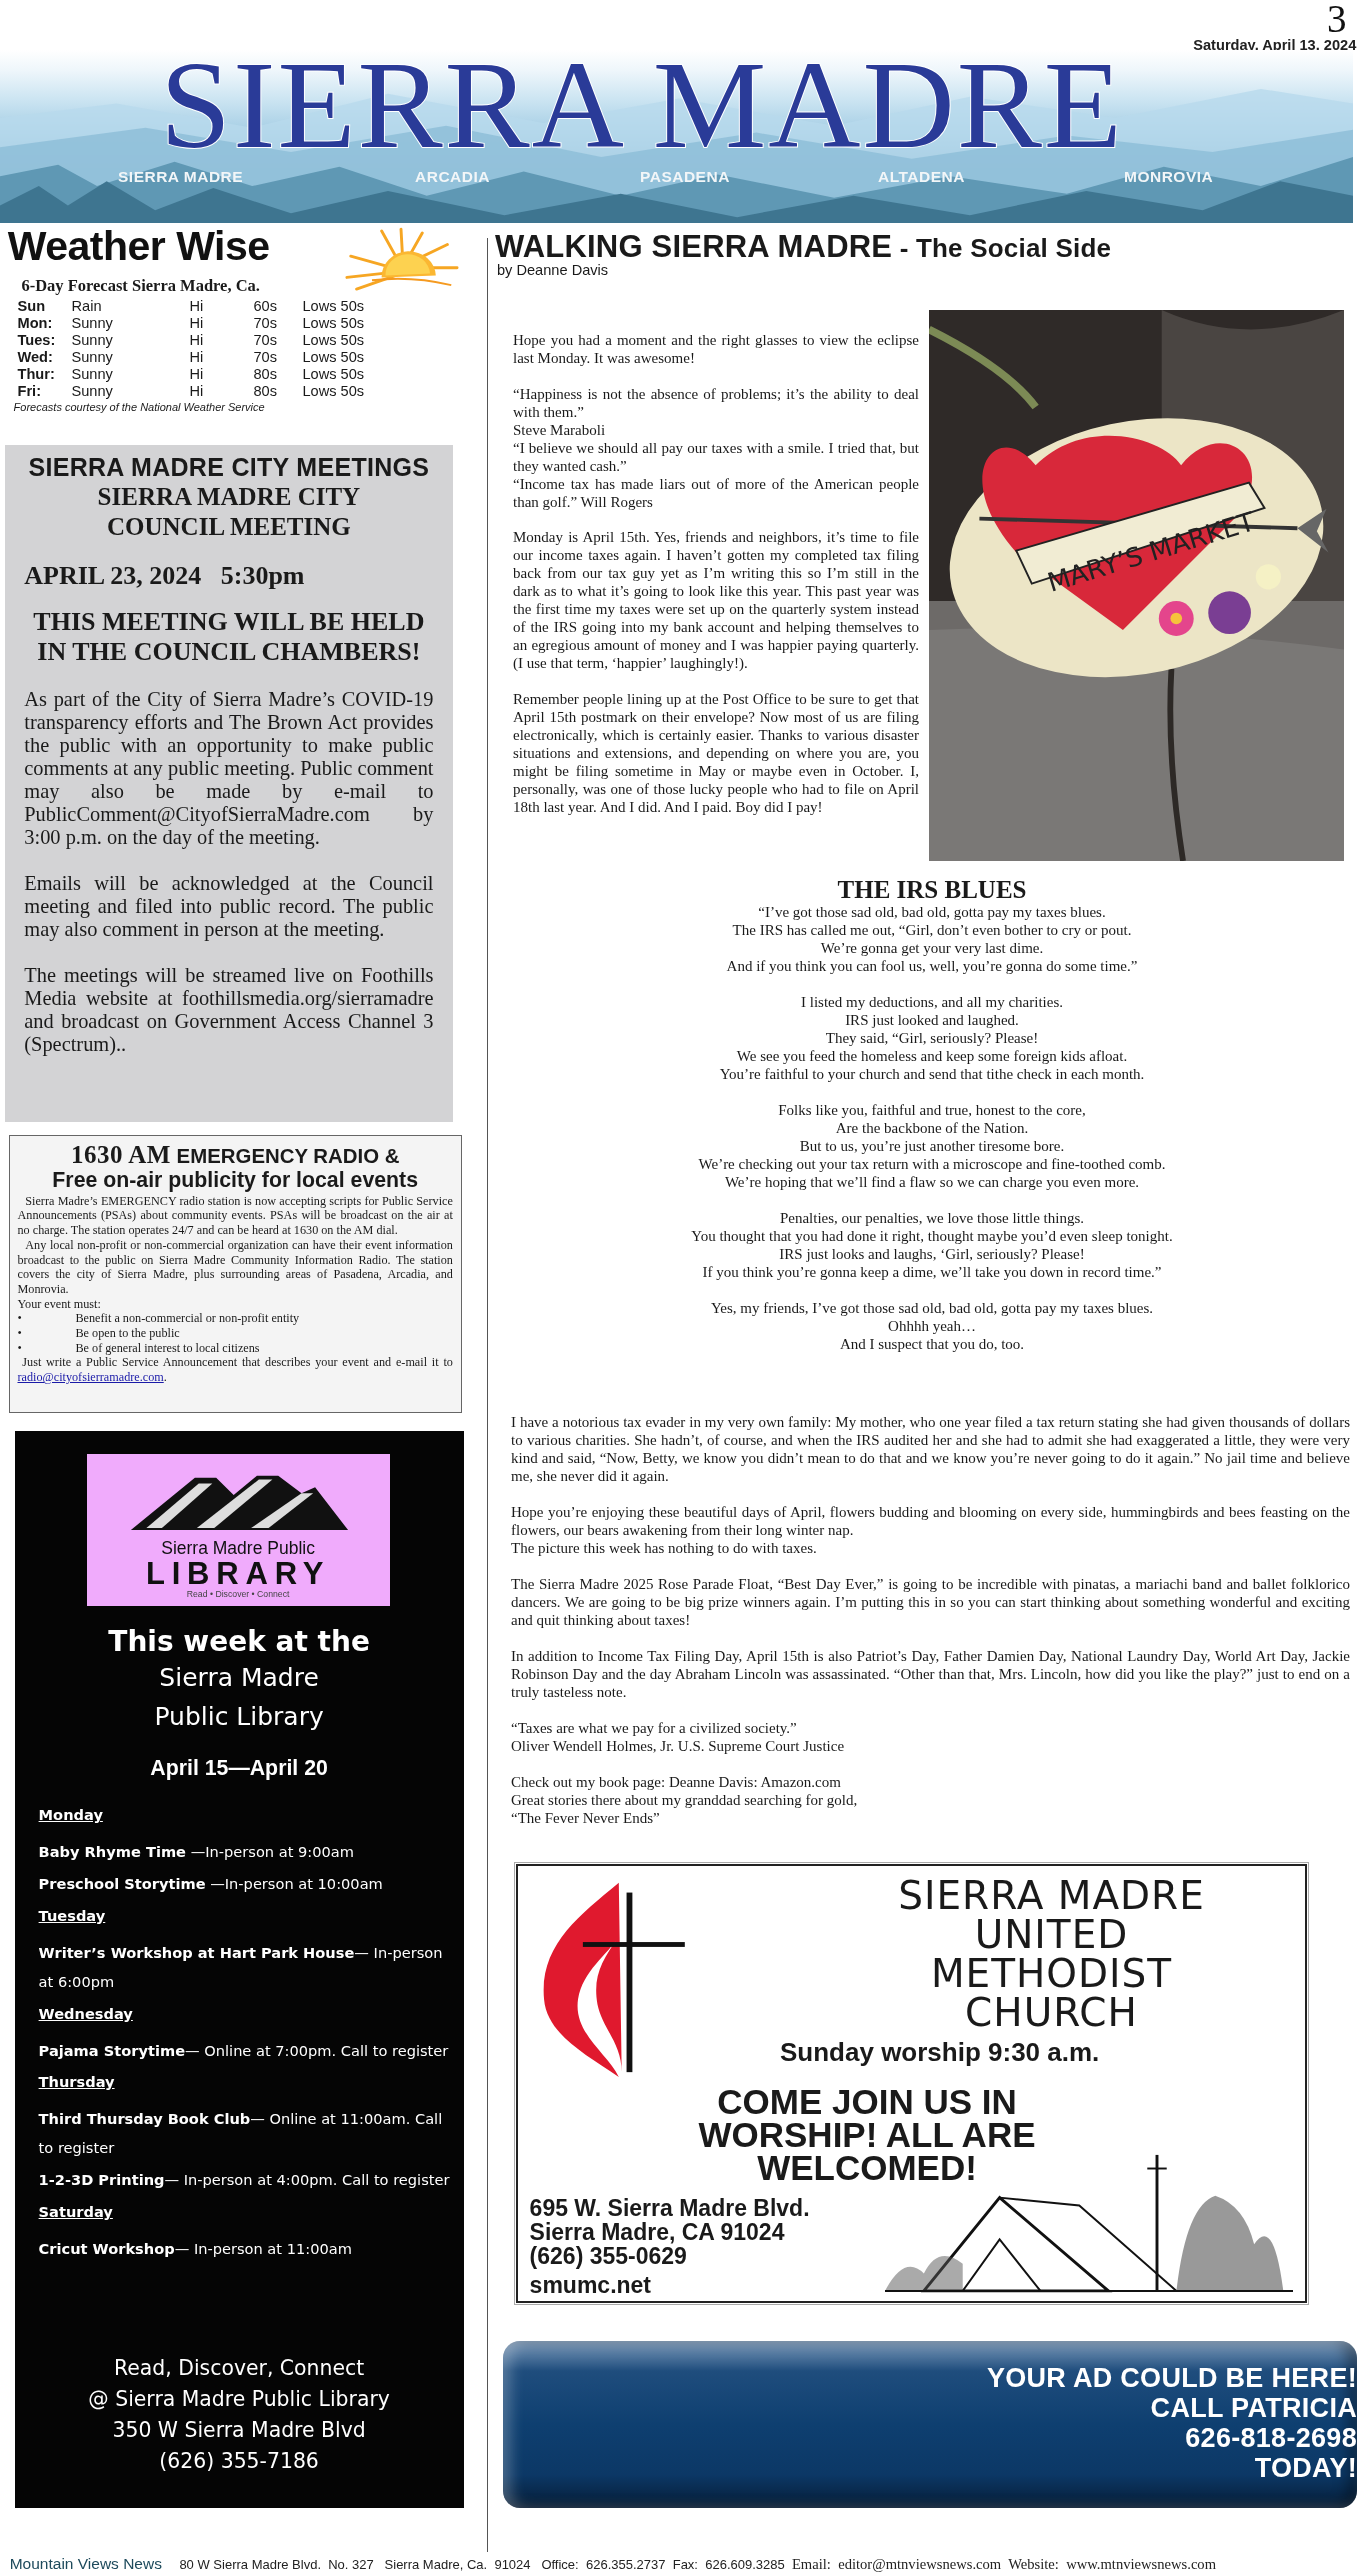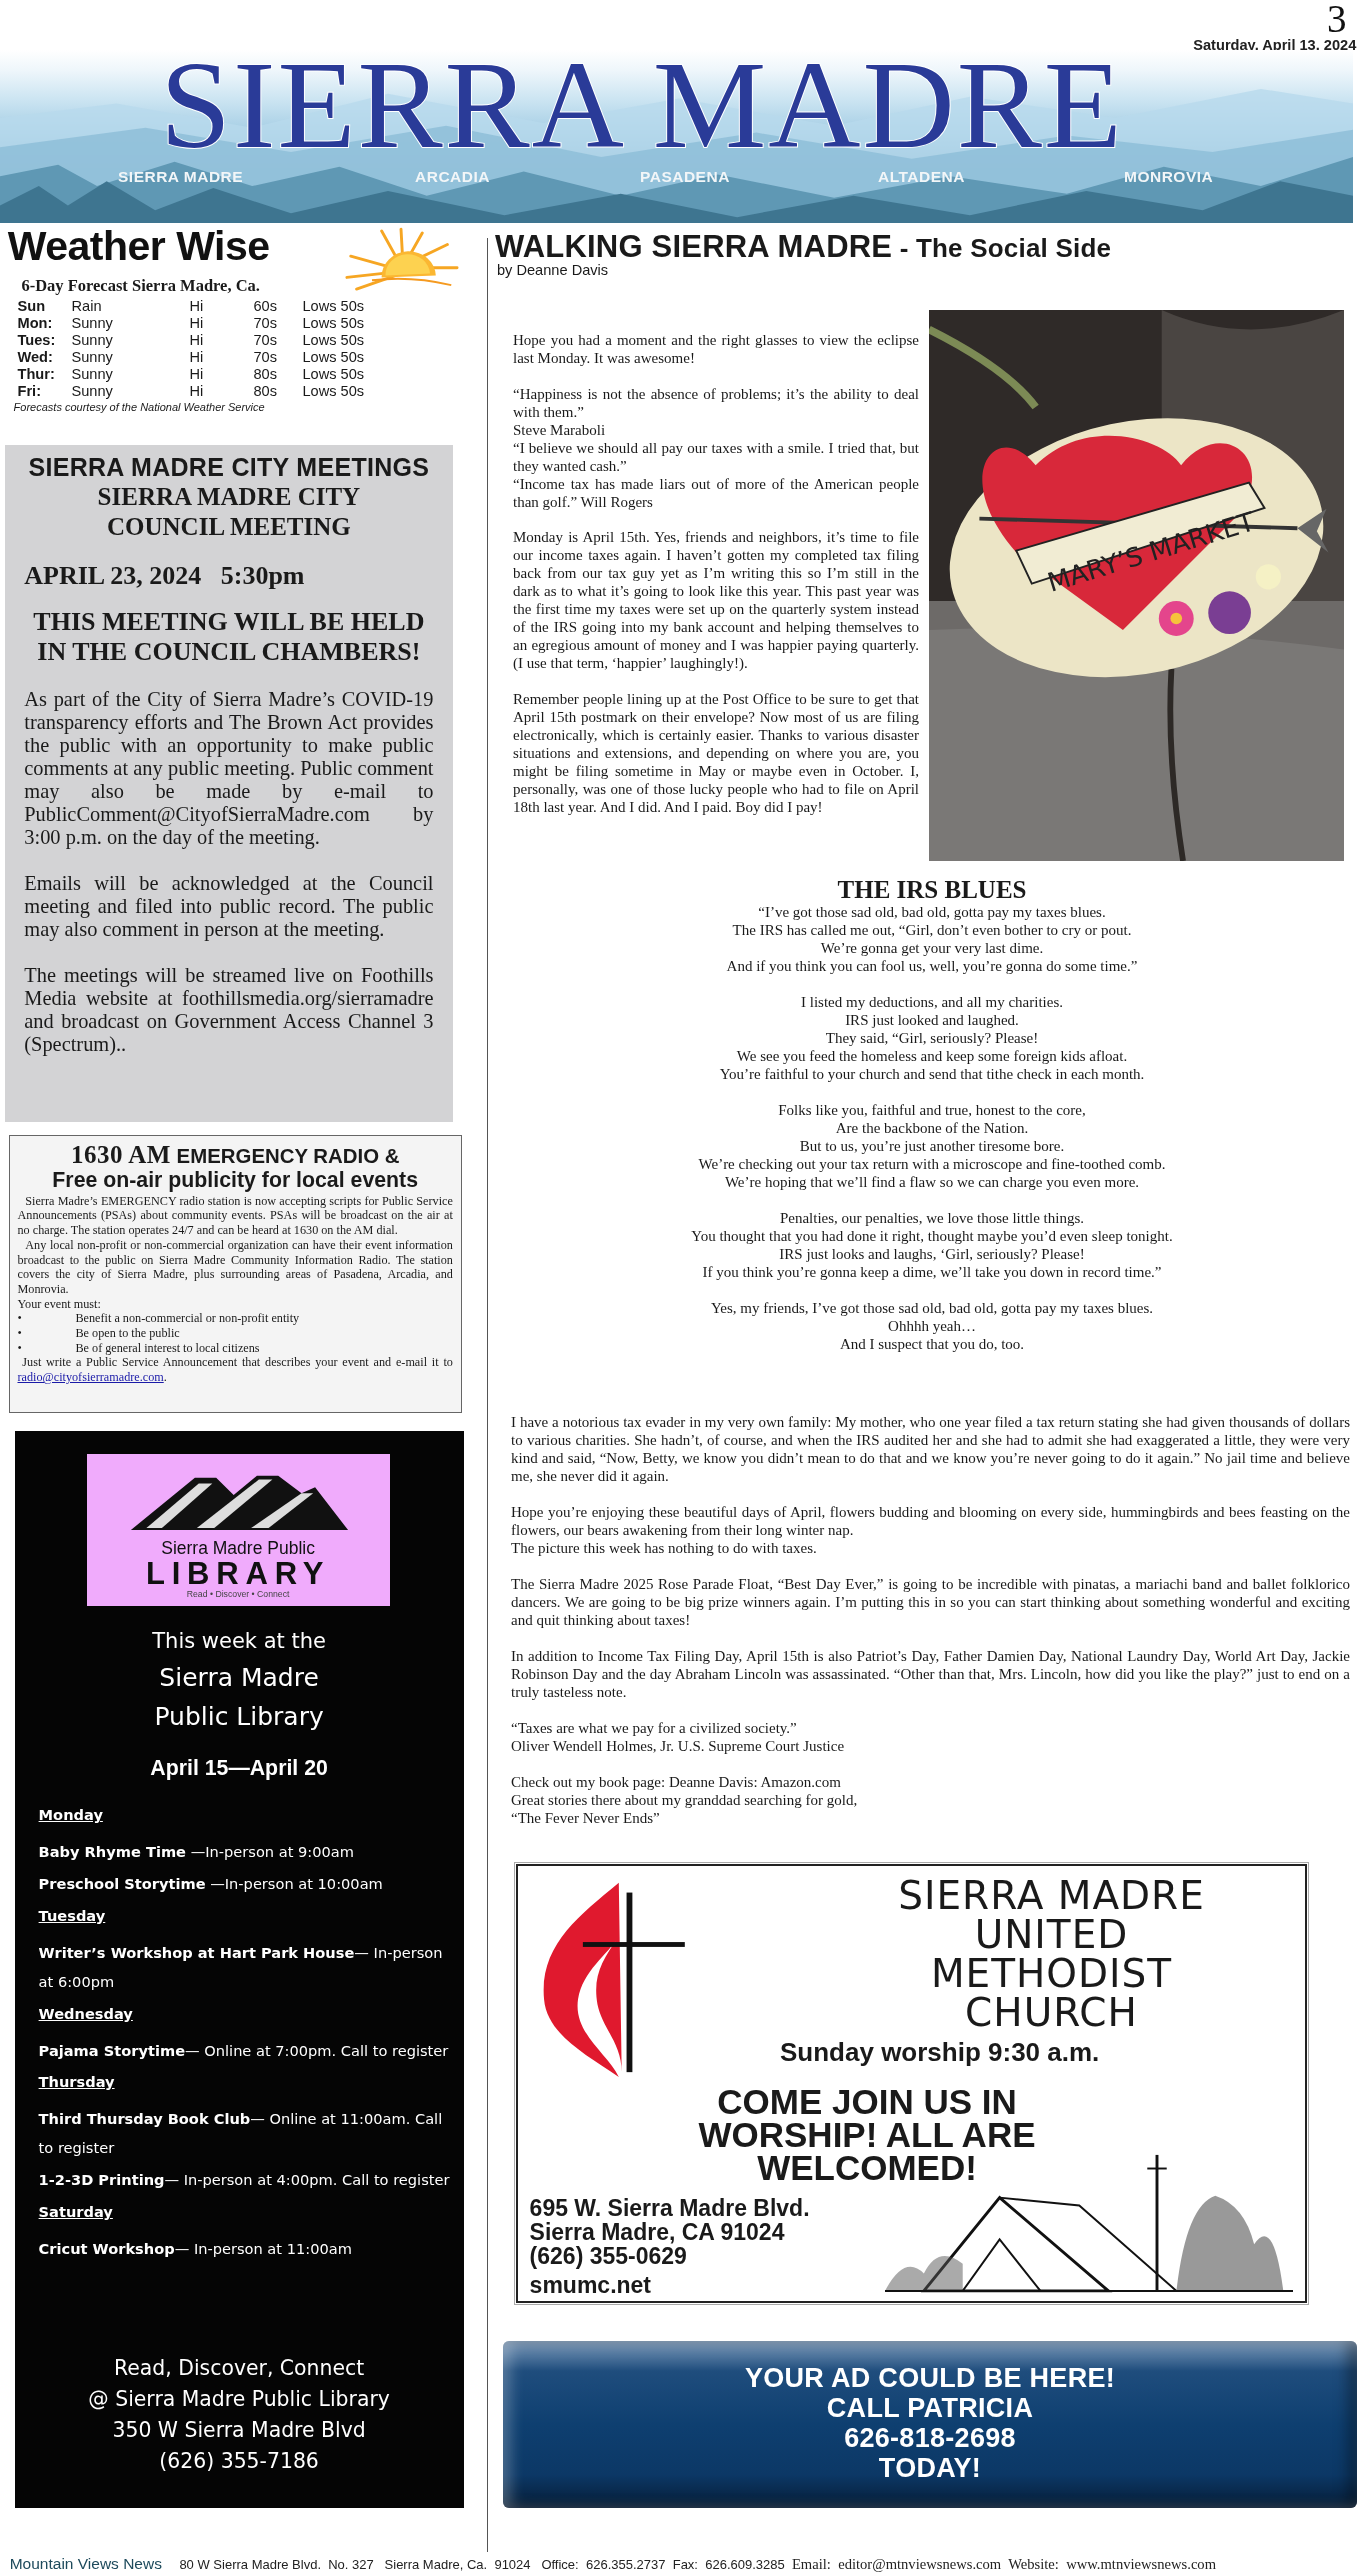--- a/index.html
+++ b/index.html
@@ -55,21 +55,21 @@
   .radio-body a { color: #1a1aa8; text-decoration: underline; }
 
   
   .library { position: absolute; left: 14.6px; top: 1431px; width: 449px; height: 1077px; background: #050505; color: #fff; }
   .lib-logo { position: absolute; left: 72px; top: 23px; width: 303px; height: 152px; background: #f0abfc; text-align: center; color: #111; }
   .lib-logo svg { display: block; margin: 9.7px auto 0; }
   .lib-logo .l1 { font-family: "Liberation Sans", sans-serif; font-size: 17.5px; margin-top: 3.9px; }
   .lib-logo .l2 { font-family: "Liberation Sans", sans-serif; font-weight: bold; font-size: 31px; letter-spacing: 6.8px; line-height: 29px; }
   .lib-logo .l3 { font-family: "Liberation Sans", sans-serif; font-size: 8.7px; color: #444; margin-top: 1.9px; }
   .lib-intro { position: absolute; top: 194px; left: 0; width: 100%; text-align: center; font-family: "DejaVu Sans", sans-serif; }
-  .lib-intro .a { font-size: 21px; line-height: 33px; }
+  .lib-intro .a { font-size: 28px; line-height: 33px; font-weight: bold; }
   .lib-intro .b { font-size: 25px; line-height: 39px; }
   .lib-dates { position: absolute; top: 325px; width: 100%; text-align: center; font-family: "Liberation Sans", sans-serif; font-weight: bold; font-size: 21.3px; }
   .lib-sched { position: absolute; top: 374px; left: 24px; width: 412px; font-family: "DejaVu Sans", sans-serif; font-size: 14.6px; }
   .lib-day { font-weight: bold; text-decoration: underline; line-height: 19.4px; margin-bottom: 17.5px; }
   .lib-ev { line-height: 29px; margin-top: -4.9px; margin-bottom: 7.8px; }
   .lib-ev b { font-weight: bold; }
   .lib-foot { position: absolute; top: 922px; width: 100%; text-align: center; font-family: "DejaVu Sans", sans-serif; font-size: 20.4px; line-height: 31px; }
 
   
   .art-head { position: absolute; left: 495px; top: 229px; font-family: "Liberation Sans", sans-serif; font-weight: bold; font-size: 31px; letter-spacing: 0.2px; white-space: nowrap; }
@@ -92,24 +92,24 @@
   .church { position: absolute; left: 516px; top: 1864px; width: 791px; height: 439px; border: 2.9px solid #222; background: #fff; outline: 1px solid #aaa; outline-offset: 1.9px; }
   .church svg.logo { position: absolute; left: 21.3px; top: 11.6px; }
   .church .ct { position: absolute; left: 320px; top: 9.7px; width: 427px; text-align: center; font-family: "DejaVu Sans", sans-serif; font-size: 39px; line-height: 39px; letter-spacing: 1px; font-weight: normal; }
   .church .worship { position: absolute; left: 262px; top: 171px; font-family: "Liberation Sans", sans-serif; font-weight: bold; font-size: 26px; }
   .church .join { position: absolute; left: 58px; top: 219px; width: 582px; text-align: center; font-family: "Liberation Sans", sans-serif; font-weight: bold; font-size: 35px; line-height: 33px; }
   .church .addr { position: absolute; left: 11.6px; top: 330px; font-family: "Liberation Sans", sans-serif; font-weight: bold; font-size: 23px; line-height: 24px; }
   .church .web { position: absolute; left: 11.6px; top: 406px; font-family: "Liberation Sans", sans-serif; font-weight: bold; font-size: 23px; }
   .church svg.bldg { position: absolute; left: 367px; top: 281px; }
 
   
-  .adbtn { position: absolute; left: 503px; top: 2341px; width: 854px; height: 167px; border-radius: 6px;
+  .adbtn { position: absolute; left: 503px; top: 2341px; width: 854px; height: 167px; border-radius: 17px;
     background: linear-gradient(180deg, #7e9cbc 0%, #1f4d7d 18%, #0e3f70 50%, #0c3866 80%, #051c36 100%);
     box-shadow: inset 7.8px 0 13.6px rgba(255,255,255,0.25), inset -9.7px 0 13.6px rgba(0,0,0,0.35);
-    text-align: center; color: #fff; font-family: "Liberation Sans", sans-serif; font-weight: bold; font-size: 27px; line-height: 30px; padding-top: 22px; letter-spacing: 0.3px; }
+    text-align: right; color: #fff; font-family: "Liberation Sans", sans-serif; font-weight: bold; font-size: 27px; line-height: 30px; padding-top: 22px; letter-spacing: 0.3px; }
 
   
   .footer { position: absolute; left: 9.7px; top: 2555px; font-size: 13.6px; white-space: nowrap; color: #222; }
   .footer .pub { font-family: "Liberation Sans", sans-serif; font-size: 15.5px; color: #1d4a5c; margin-right: 17.5px; }
   .footer .addr { font-family: "Liberation Sans", sans-serif; font-size: 13px; }
   .footer .contact { font-family: "Liberation Serif", serif; font-size: 14.6px; }
 </style>
 </head>
 <body>
 

